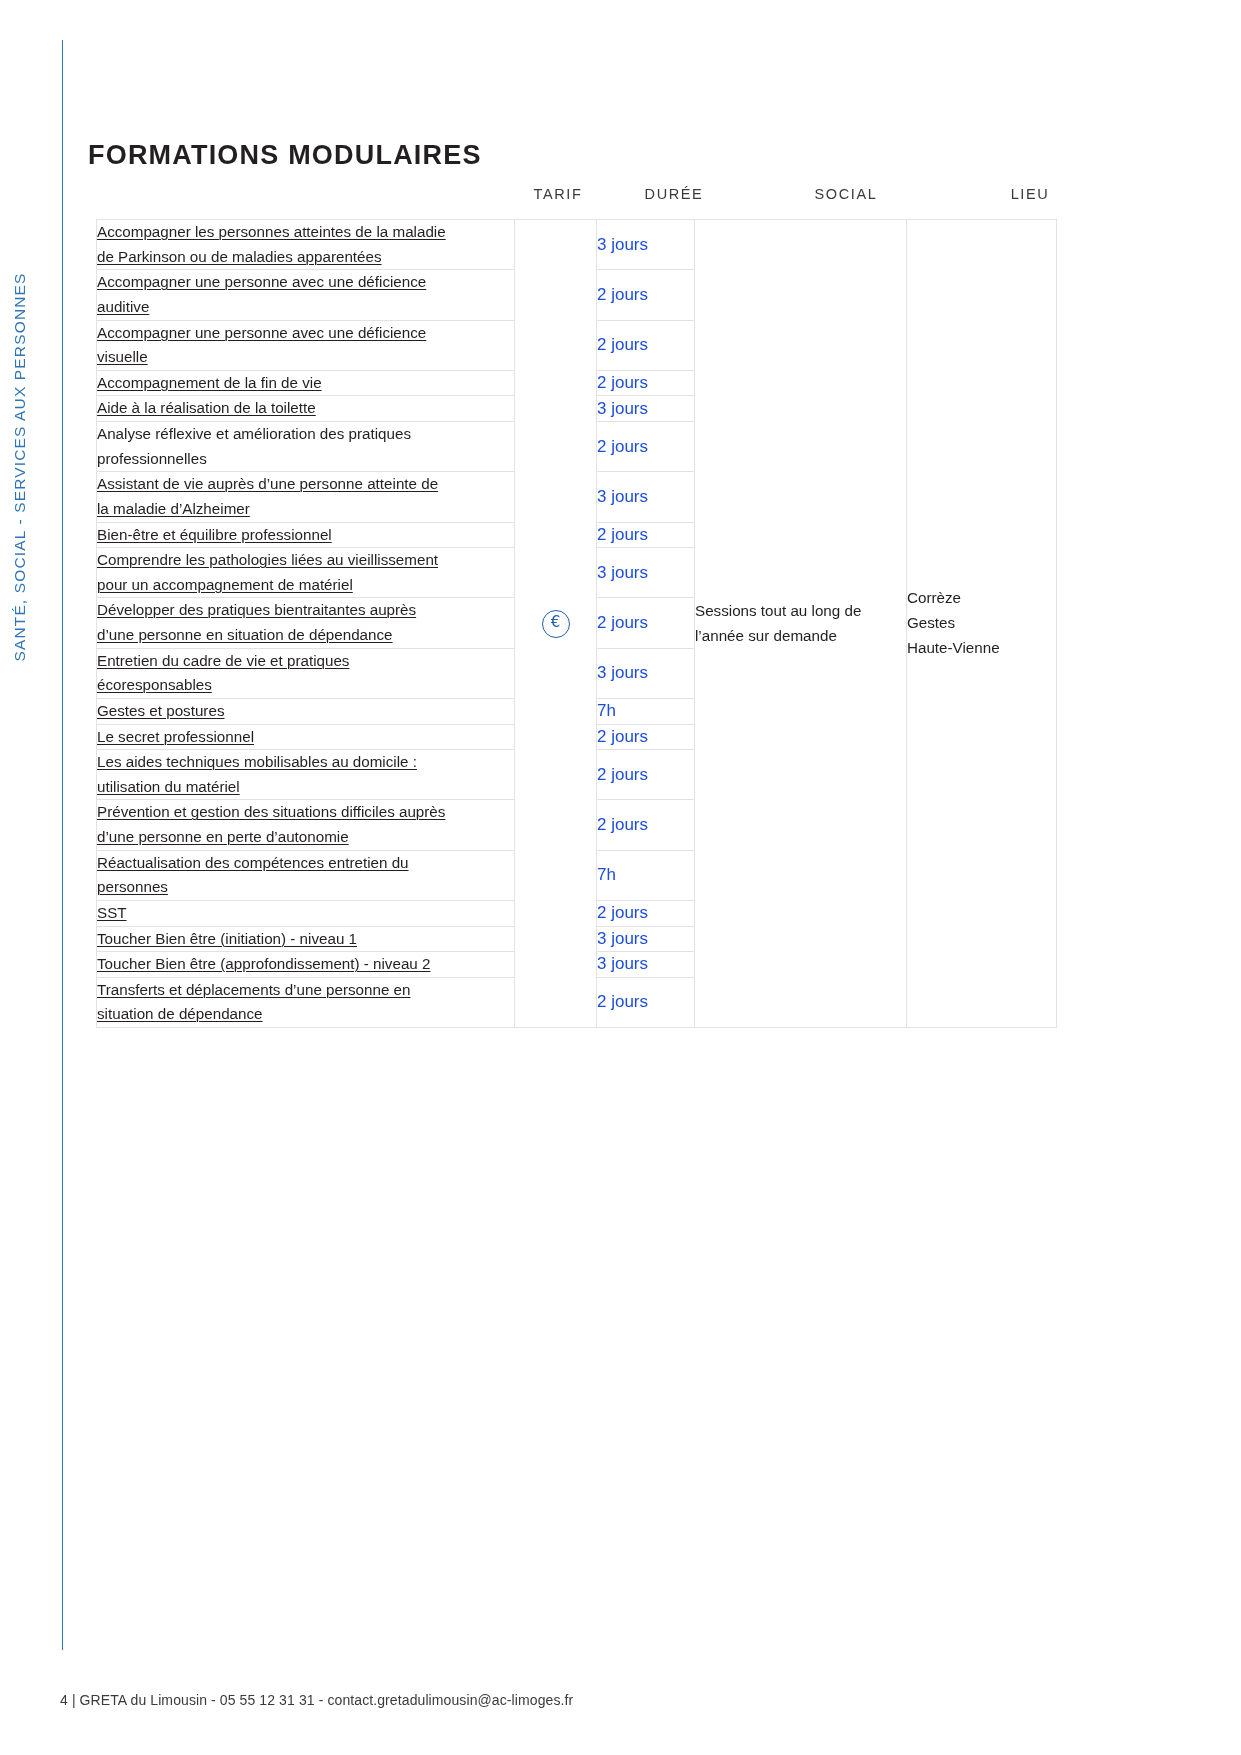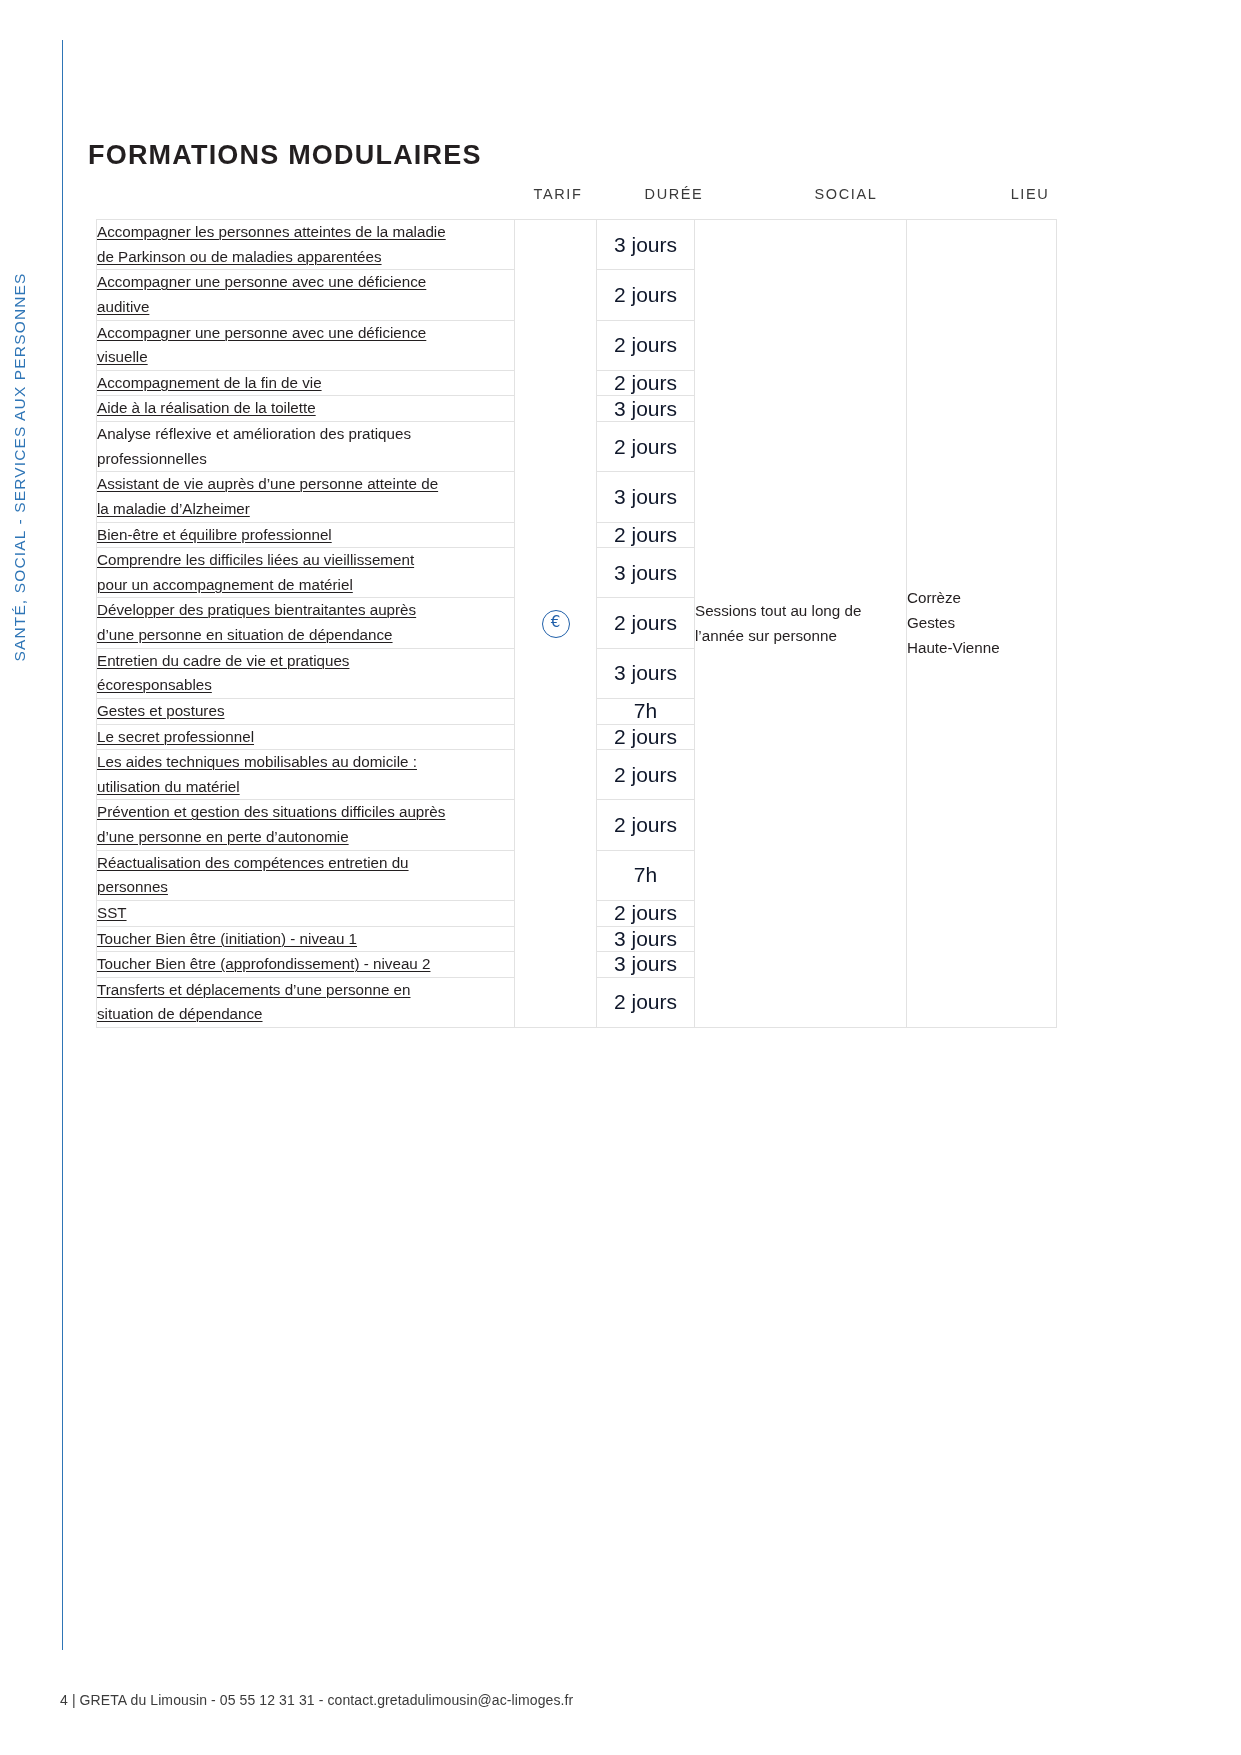--- a/index.html
+++ b/index.html
@@ -112,23 +112,22 @@
     text-decoration: underline;
     text-underline-offset: 2px;
     text-decoration-thickness: 1px;
     text-align: center;
   }
   .cell-name .plain {
     text-decoration: none;
   }
 
   .cell-duree {
-    text-align: center;
-    font-size: 21px;
-    color: #0f172a;
+    font-size: 17px;
+    color: #1d4ed8;
   }
 
   .cell-tarif {
     text-align: center;
     vertical-align: middle;
   }
   .euro-badge {
     display: inline-block;
     width: 26px;
     height: 26px;
@@ -189,21 +188,21 @@
       <col class="c-tarif">
       <col class="c-duree">
       <col class="c-session">
       <col class="c-lieu">
   </colgroup>
   <tbody id="table-body">
       <tr>
         <td class="cell-name"><span class="lnk">Accompagner les personnes atteintes de la maladie</span><br><span class="lnk">de Parkinson ou de maladies apparentées</span></td>
         <td class="cell-tarif" rowspan="20"><span class="euro-badge">€</span></td>
         <td class="cell-duree">3 jours</td>
-        <td class="cell-session" rowspan="20"><span>Sessions tout au long de</span><br><span>l’année sur personne</span></td>
+        <td class="cell-session" rowspan="20"><span>Sessions tout au long de</span><br><span>l’année sur demande</span></td>
         <td class="cell-lieu" rowspan="20">
           <span class="lieu-line">Corrèze</span>
           <span class="lieu-line">Gestes</span>
           <span class="lieu-line">Haute-Vienne</span>
         </td>
       </tr>
       <tr>
         <td class="cell-name"><span class="lnk">Accompagner une personne avec une déficience</span><br><span class="lnk">auditive</span></td>
         <td class="cell-duree">2 jours</td>
       </tr>
@@ -225,21 +224,21 @@
       </tr>
       <tr>
         <td class="cell-name"><span class="lnk">Assistant de vie auprès d’une personne atteinte de</span><br><span class="lnk">la maladie d’Alzheimer</span></td>
         <td class="cell-duree">3 jours</td>
       </tr>
       <tr>
         <td class="cell-name"><span class="lnk">Bien-être et équilibre professionnel</span></td>
         <td class="cell-duree">2 jours</td>
       </tr>
       <tr>
-        <td class="cell-name"><span class="lnk">Comprendre les difficiles liées au vieillissement</span><br><span class="lnk">pour un accompagnement de matériel</span></td>
+        <td class="cell-name"><span class="lnk">Comprendre les pathologies liées au vieillissement</span><br><span class="lnk">pour un accompagnement de matériel</span></td>
         <td class="cell-duree">3 jours</td>
       </tr>
       <tr>
         <td class="cell-name"><span class="lnk">Développer des pratiques bientraitantes auprès</span><br><span class="lnk">d’une personne en situation de dépendance</span></td>
         <td class="cell-duree">2 jours</td>
       </tr>
       <tr>
         <td class="cell-name"><span class="lnk">Entretien du cadre de vie et pratiques</span><br><span class="lnk">écoresponsables</span></td>
         <td class="cell-duree">3 jours</td>
       </tr>

